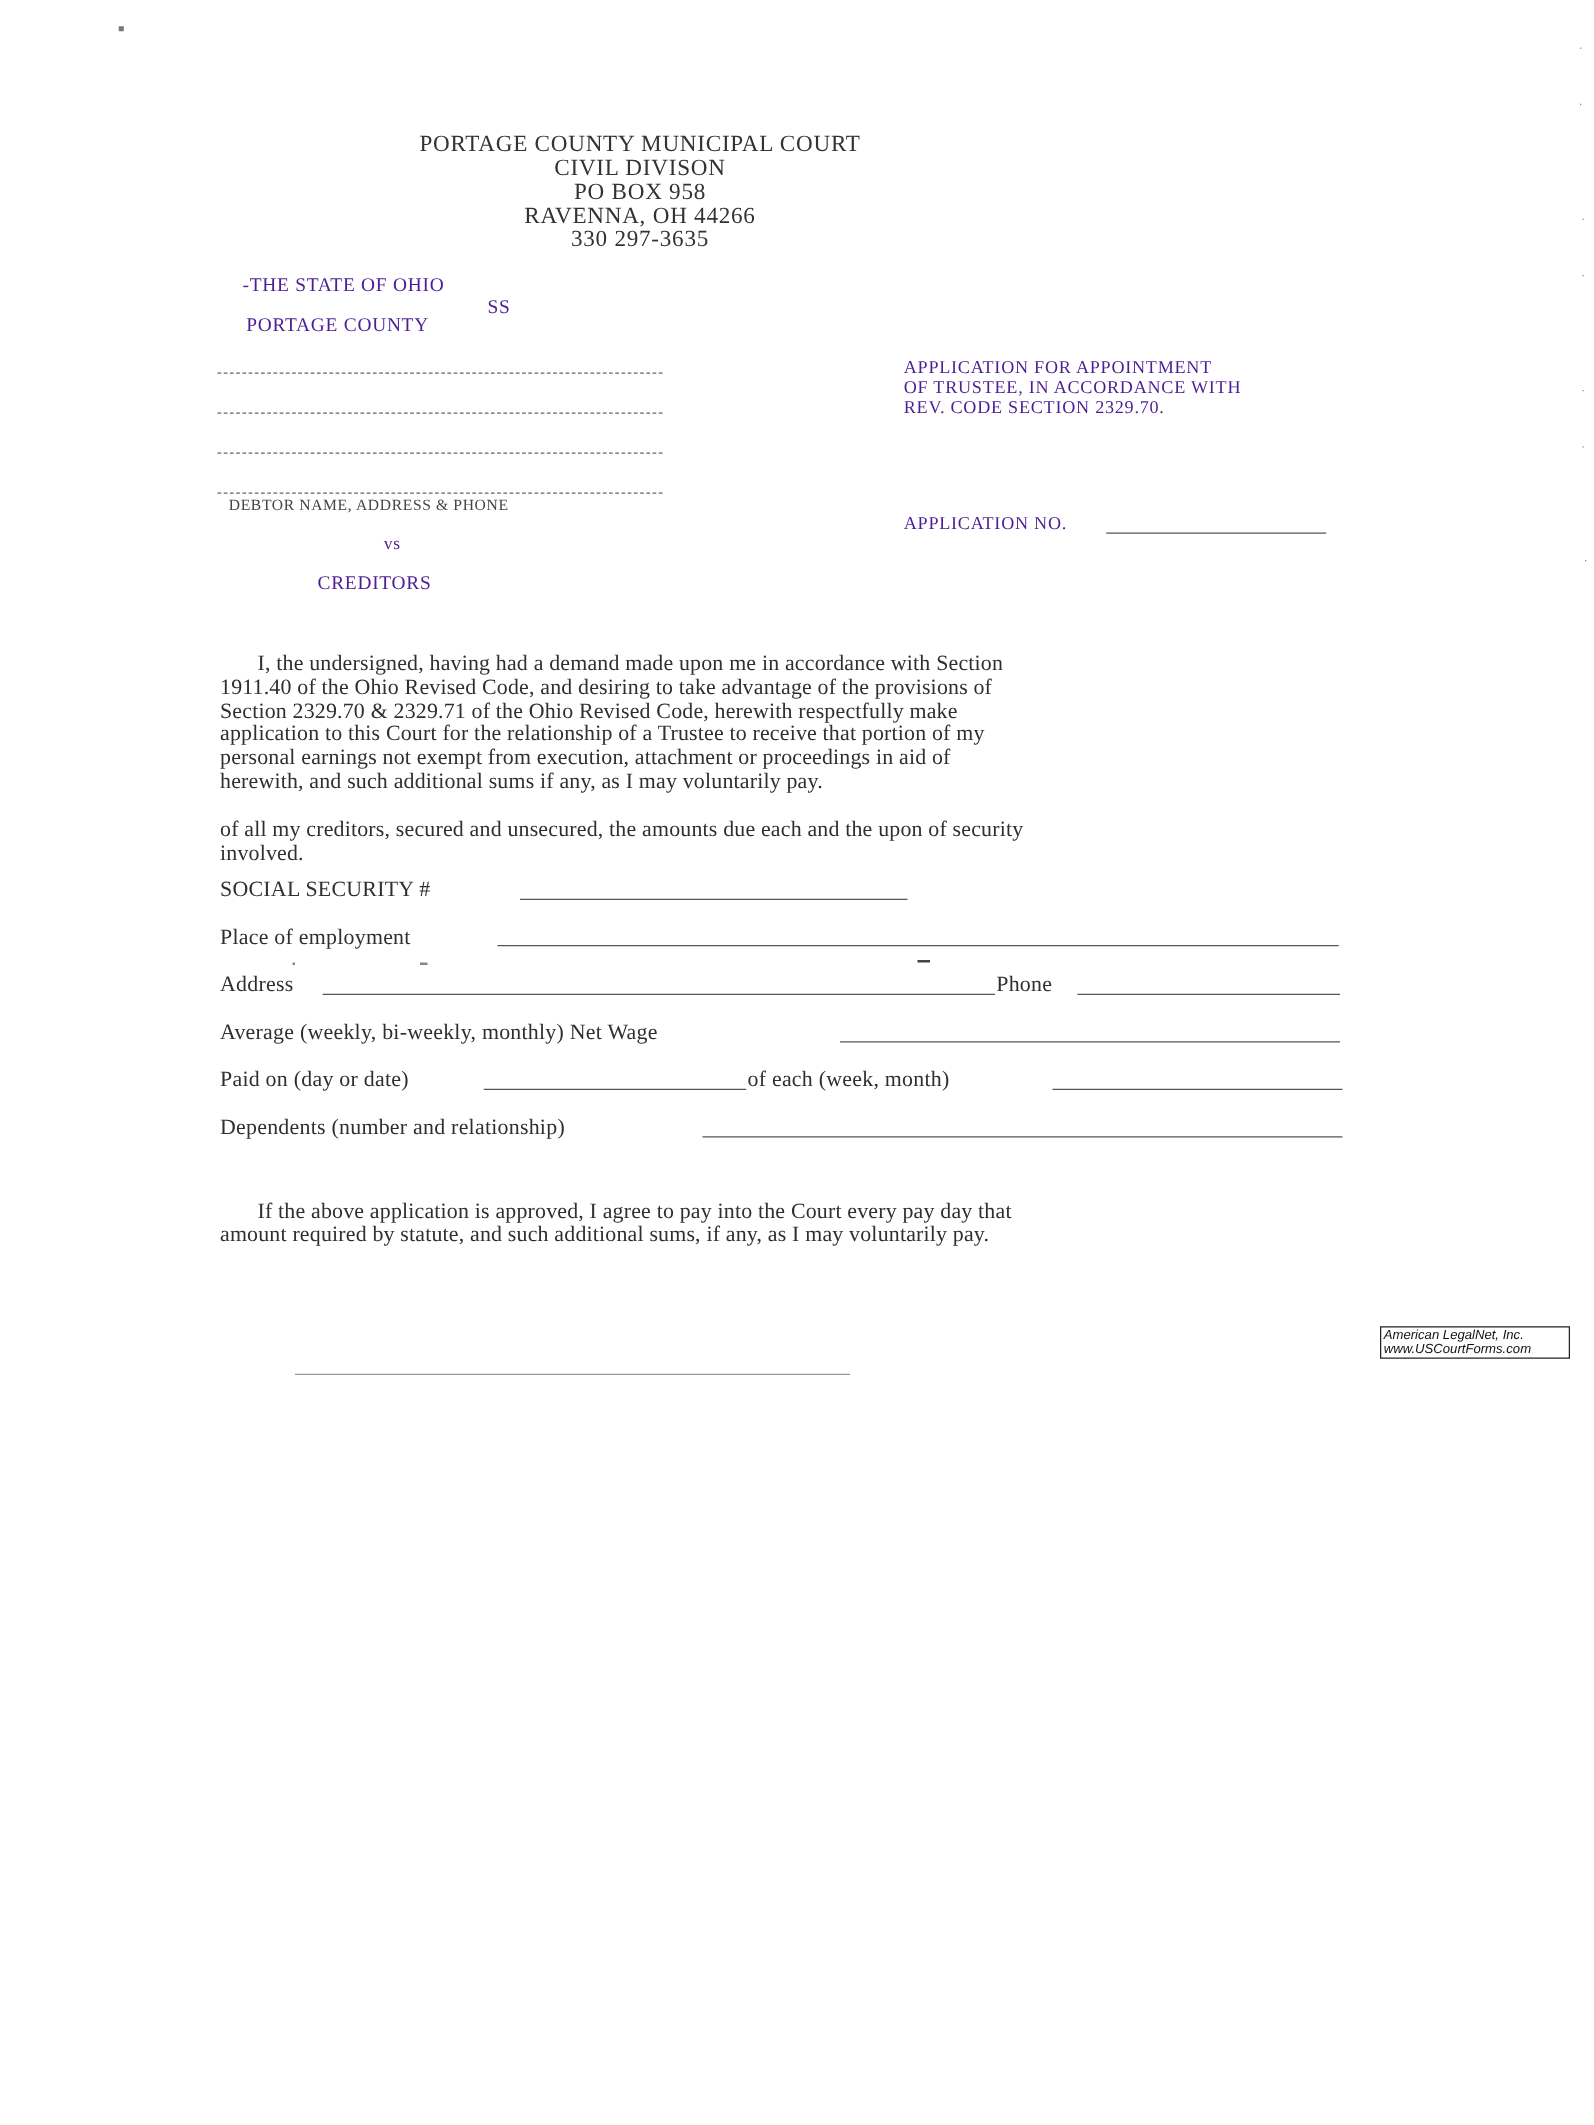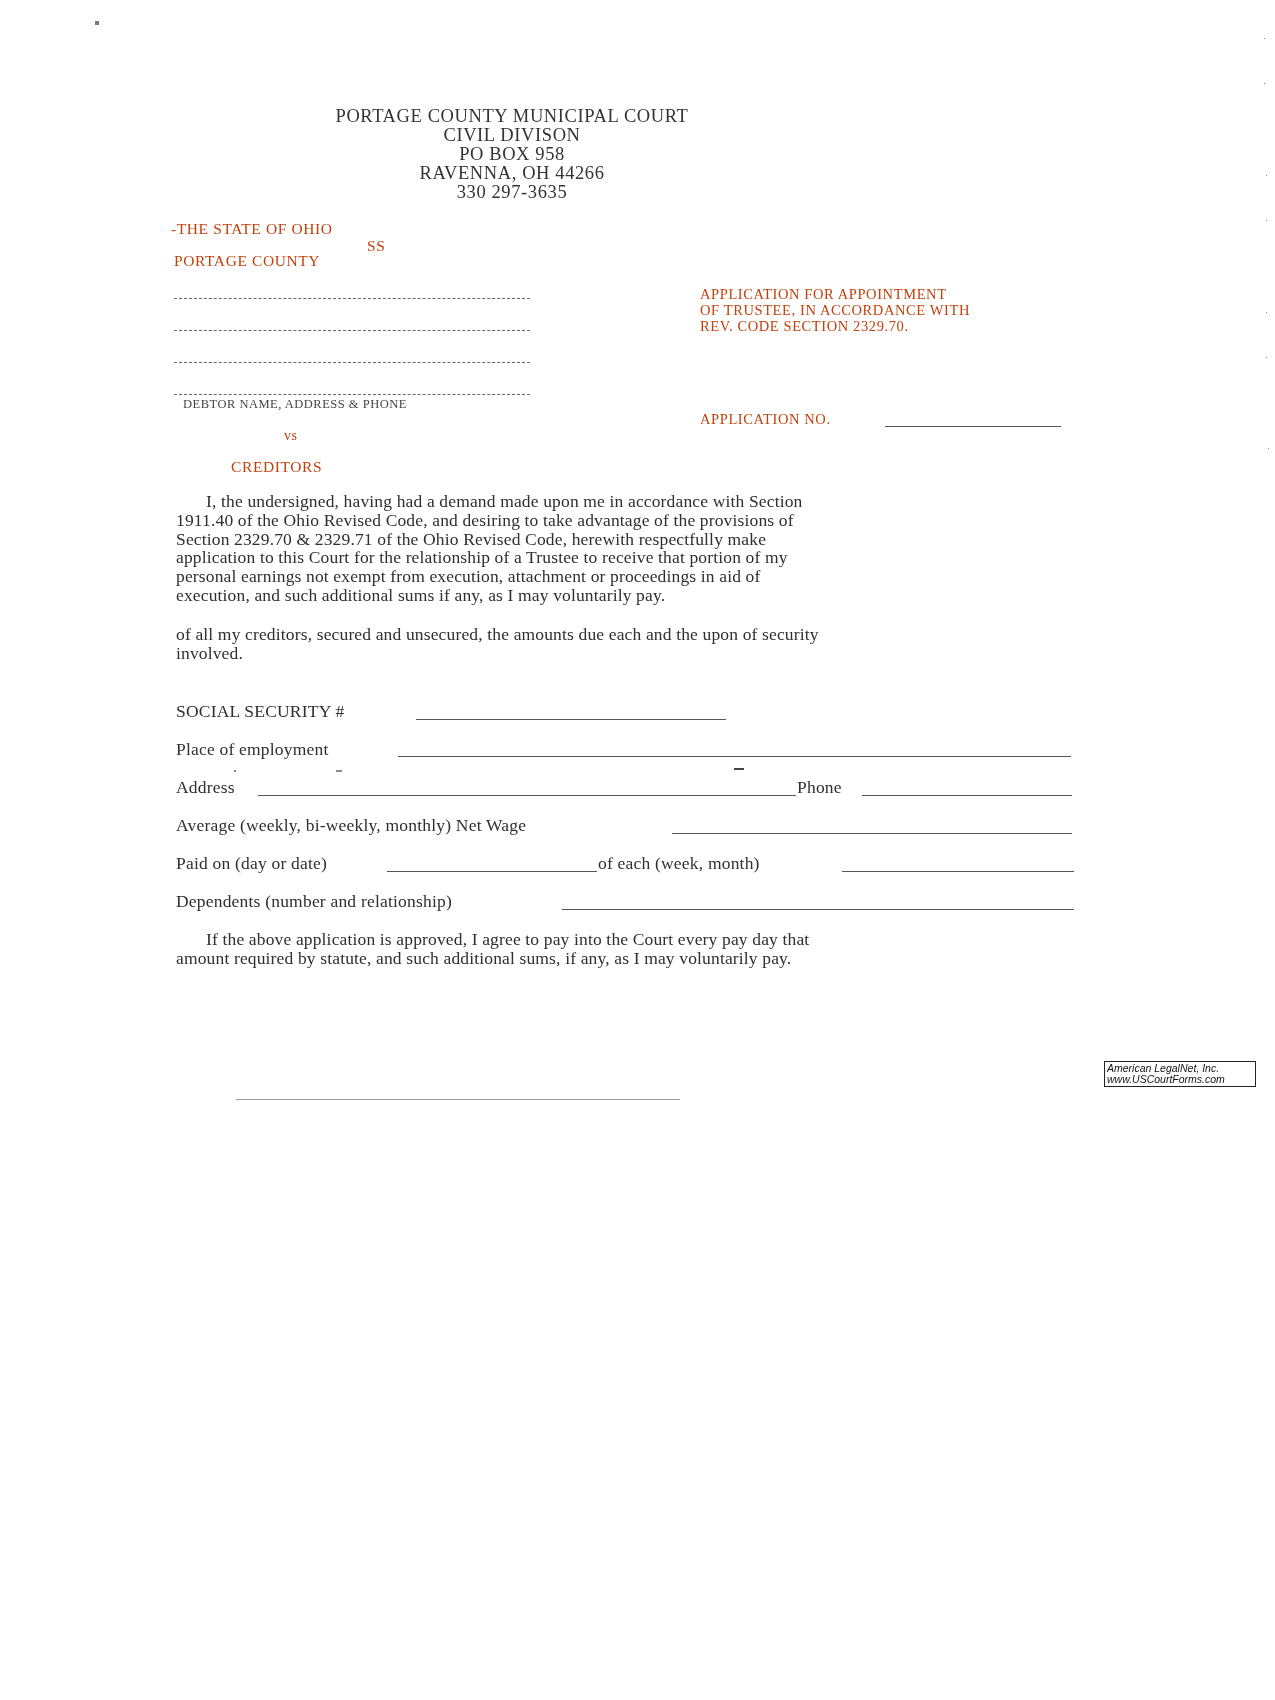--- a/index.html
+++ b/index.html
@@ -2,26 +2,26 @@
 <html><head>
 <meta charset="utf-8">
 <style>
   html, body { margin: 0; padding: 0; background: #ffffff; }
   body { width: 1275px; height: 1700px; position: relative; overflow: hidden;
          font-family: "Liberation Serif", "DejaVu Serif", serif; color: #2a2a2a; }
   .abs { position: absolute; white-space: nowrap; }
   .header { position: absolute; left: 0; width: 1034px; top: 107px; text-align: center;
             font-size: 18.5px; line-height: 19px; letter-spacing: 0.6px; color: #333; }
   .header div { margin-left: -10px; }
-  .caps { font-size: 15.5px; letter-spacing: 0.6px; color: #c2410c; }
+  .caps { font-size: 15.5px; letter-spacing: 0.6px; color: #4c1d95; margin-left: 23px; }
   .small-caps { font-size: 12.5px; letter-spacing: 0.5px; color: #444; }
   .rule { position: absolute; height: 0; border-top: 1.3px solid #555; }
   .rule.dash { border-top: 1.3px dashed #666; }
   .para { position: absolute; left: 176px; width: 905px; font-size: 17.5px; line-height: 18.8px;
-          color: #2f2f2f; text-align: left; letter-spacing: 0.15px; }
+          color: #2f2f2f; text-align: left; letter-spacing: 0.15px; margin-top: 29px; }
   .field { position: absolute; left: 176px; font-size: 17.5px; color: #2f2f2f; letter-spacing: 0.2px; }
   .blank { position: absolute; border-top: 1.3px solid #555; height: 0; }
   .badge { position: absolute; left: 1104px; top: 1061px; width: 146px; border: 1.2px solid #222;
            font-family: "Liberation Sans", "DejaVu Sans", sans-serif; font-size: 10.5px; line-height: 11px;
            padding: 1px 2px; color: #111; font-style: italic; }
   .speck { position: absolute; width: 2px; height: 2px; background: #888; }
 </style>
 </head>
 <body>
 
@@ -52,21 +52,21 @@
 </div>
 <div class="abs caps" style="left:700px; top:411px; font-size:14.5px;">APPLICATION NO.</div>
 <div class="blank" style="left:885px; top:426px; width:176px;"></div>
 
 <div class="para" style="top:492px;">
   <div style="padding-left:30px;">I, the undersigned, having had a demand made upon me in accordance with Section</div>
   <div>1911.40 of the Ohio Revised Code, and desiring to take advantage of the provisions of</div>
   <div>Section 2329.70 &amp; 2329.71 of the Ohio Revised Code, herewith respectfully make</div>
   <div>application to this Court for the relationship of a Trustee to receive that portion of my</div>
   <div>personal earnings not exempt from execution, attachment or proceedings in aid of</div>
-  <div>execution, and such additional sums if any, as I may voluntarily pay.</div>
+  <div>herewith, and such additional sums if any, as I may voluntarily pay.</div>
 </div>
 
 <div class="para" style="top:625px;">
   <div>of all my creditors, secured and unsecured, the amounts due each and the upon of security</div>
   <div>involved.</div>
 </div>
 
 <div class="field" style="top:701px;">SOCIAL SECURITY #</div>
 <div class="blank" style="left:416px; top:719px; width:310px;"></div>
 

